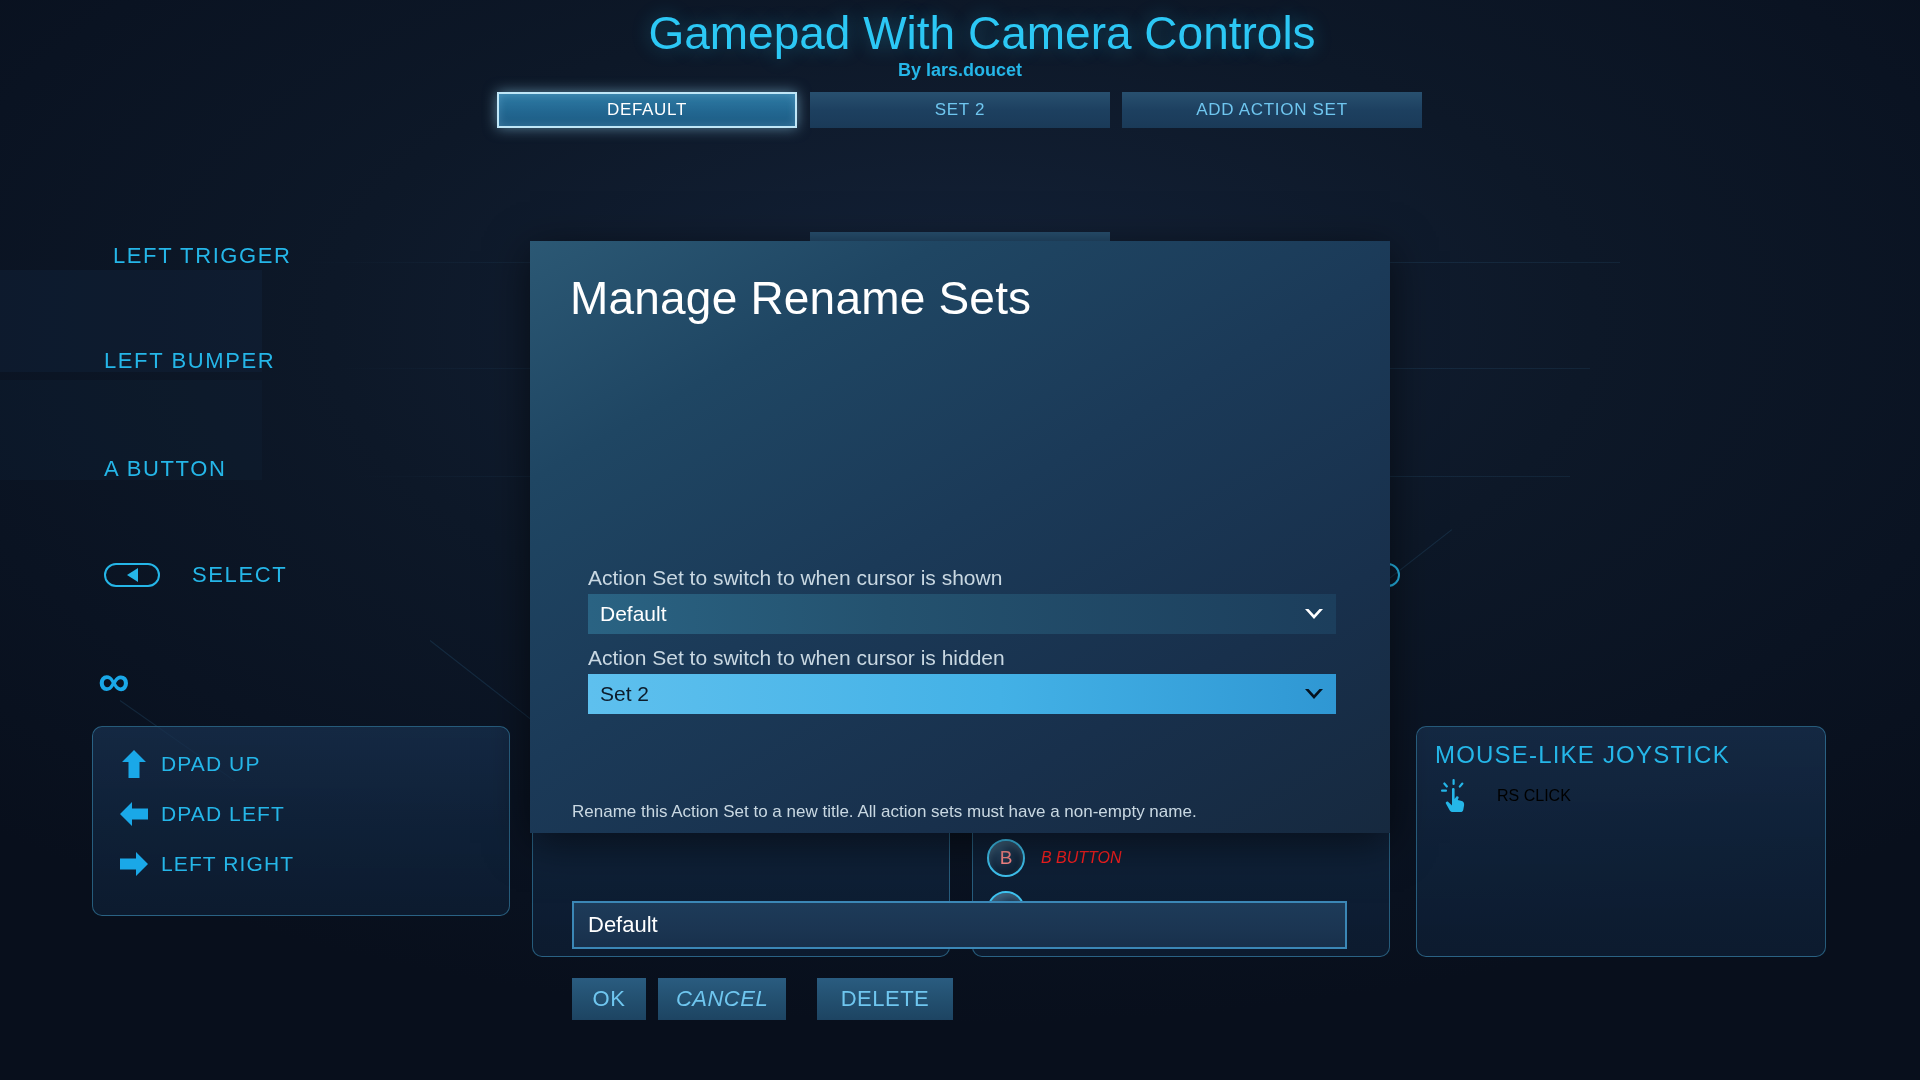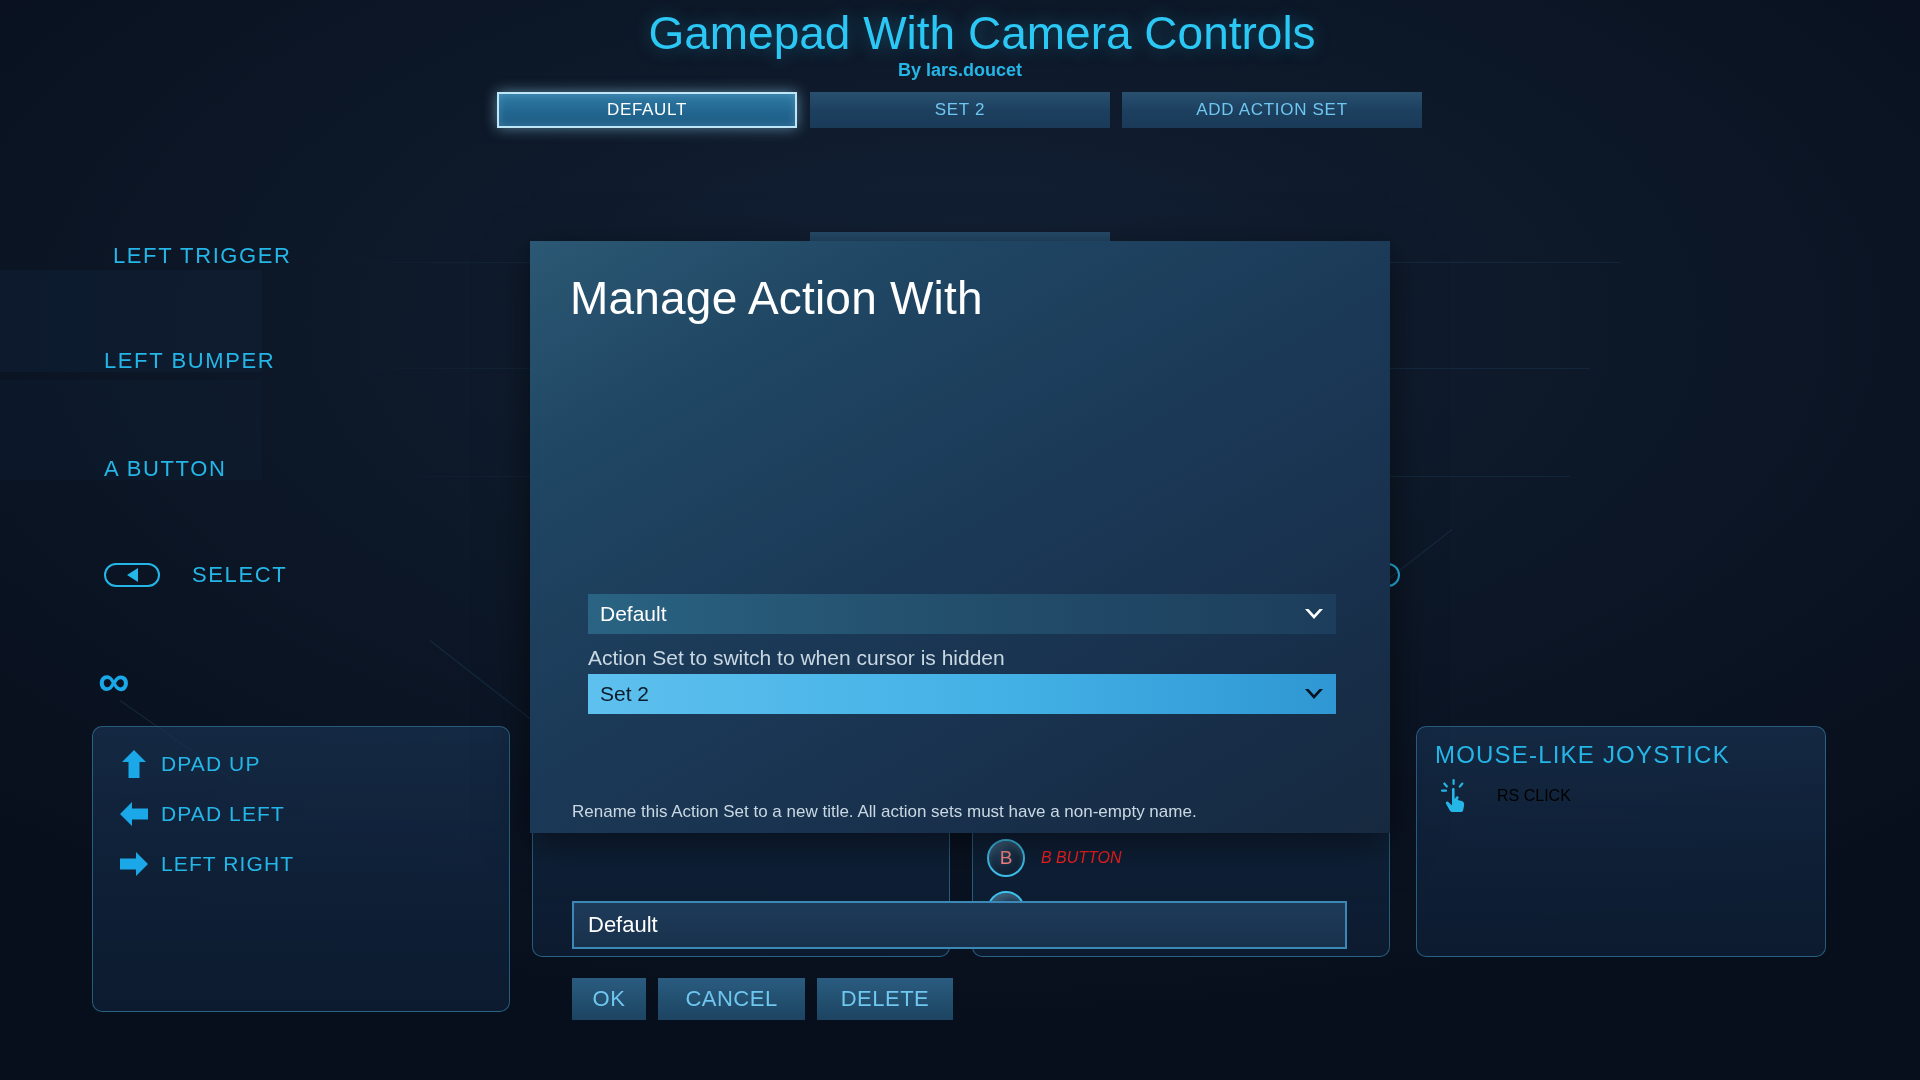--- a/index.html
+++ b/index.html
@@ -229,21 +229,21 @@
   <div class="ctl-label" style="right:534px; top:243px;">TRIGGER</div>
   <div class="ctl-label" style="right:534px; top:348px;">RIGHT BUMPER</div>
 
   <div style="position:absolute; right:520px; top:562px; display:flex; align-items:center; gap:22px;">
     <span class="ctl-label" style="position:static;">START</span>
     <span class="pill">
         <span class="tri tri-right"></span>
       </span>
   </div>
 
-  <div class="panel" style="left:92px; top:726px; width:418px; height:286px;">
+  <div class="panel" style="left:92px; top:726px; width:418px; height:190px;">
     <div class="panel-row" style="margin-top:12px;">
       <span class="icoslot">
         <svg class="arrow-svg" width="26" height="30" viewBox="0 0 26 30">
             <path d="M13 1 L25 13 L18.5 13 L18.5 29 L7.5 29 L7.5 13 L1 13 Z" fill="#1aa8e8"></path>
           </svg>
       </span>
       <span class="rowlabel">DPAD UP</span>
     </div>
     <div class="panel-row">
       <span class="icoslot">
@@ -292,22 +292,23 @@
             <rect x="1" y="10.5" width="6" height="2.2" rx="1"></rect>
             <path d="M12 10 c0-1.5 2.6-1.5 2.6 0 v10 l1.6-2.2 c0.9-1.2 3 -0.1 2.4 1.3 l-0.9 2 l3.2 0.6 c2.4 0.5 3.6 2.2 3.2 4.6 l-0.8 4.4 c-0.3 1.7 -1.3 2.3 -2.8 2.3 h-7.6 c-1.6 0 -2.6 -0.7 -3.4 -2.1 l-3.6 -6.3 c-0.8 -1.4 1.2 -2.9 2.4 -1.7 l3.7 3.6 z"></path>
           </g>
         </svg>
       </span>
       <span class="rowlabel">RS CLICK</span>
     </div>
   </div>
 
   <div class="modal">
-    <div class="modal-title">Manage Action With</div>
-
+    <div class="modal-title">Manage Rename Sets</div>
+
+    <div class="field-label" style="top:325px;">Action Set to switch to when cursor is shown</div>
     <div class="dropdown dd-normal" style="top:353px;">
       <span class="dd-text">Default</span>
       <span class="chev">
         <svg width="20" height="13" viewBox="0 0 20 13">
             <path d="M1 1 L10 11 L19 1 L15.5 1 L10 7 L4.5 1 Z" fill="#ffffff"></path>
           </svg>
       </span>
     </div>
 
     <div class="field-label" style="top:405px;">Action Set to switch to when cursor is hidden</div>
@@ -318,17 +319,17 @@
             <path d="M1 1 L10 11 L19 1 L15.5 1 L10 7 L4.5 1 Z" fill="#061320"></path>
           </svg>
       </span>
     </div>
 
     <div class="helptext">Rename this Action Set to a new title. All action sets must have a non-empty name.</div>
 
     <input class="name-input" type="text" placeholder="Action set name" value="Default" style="">
 
     <button class="dlg-btn" style="left:42px; width:74px;">OK</button>
-    <button class="dlg-btn" style="left:128px; width:147px;">CANCEL</button>
+    <button class="dlg-btn" style="left:128px; width:128px;font-style:italic;">CANCEL</button>
     <button class="dlg-btn" style="left:287px; width:136px;">DELETE</button>
   </div>
 
 </div>
 
 </body></html>

